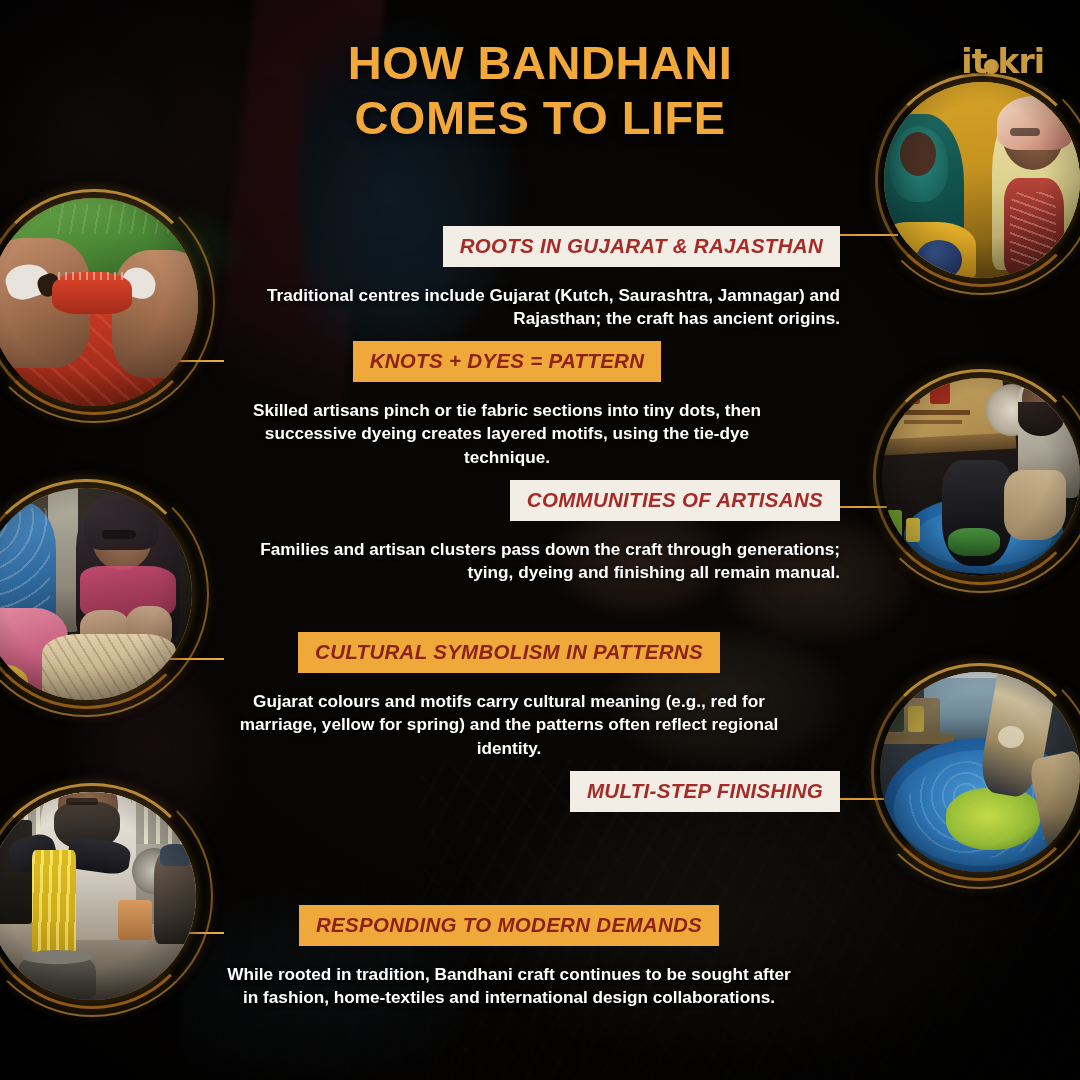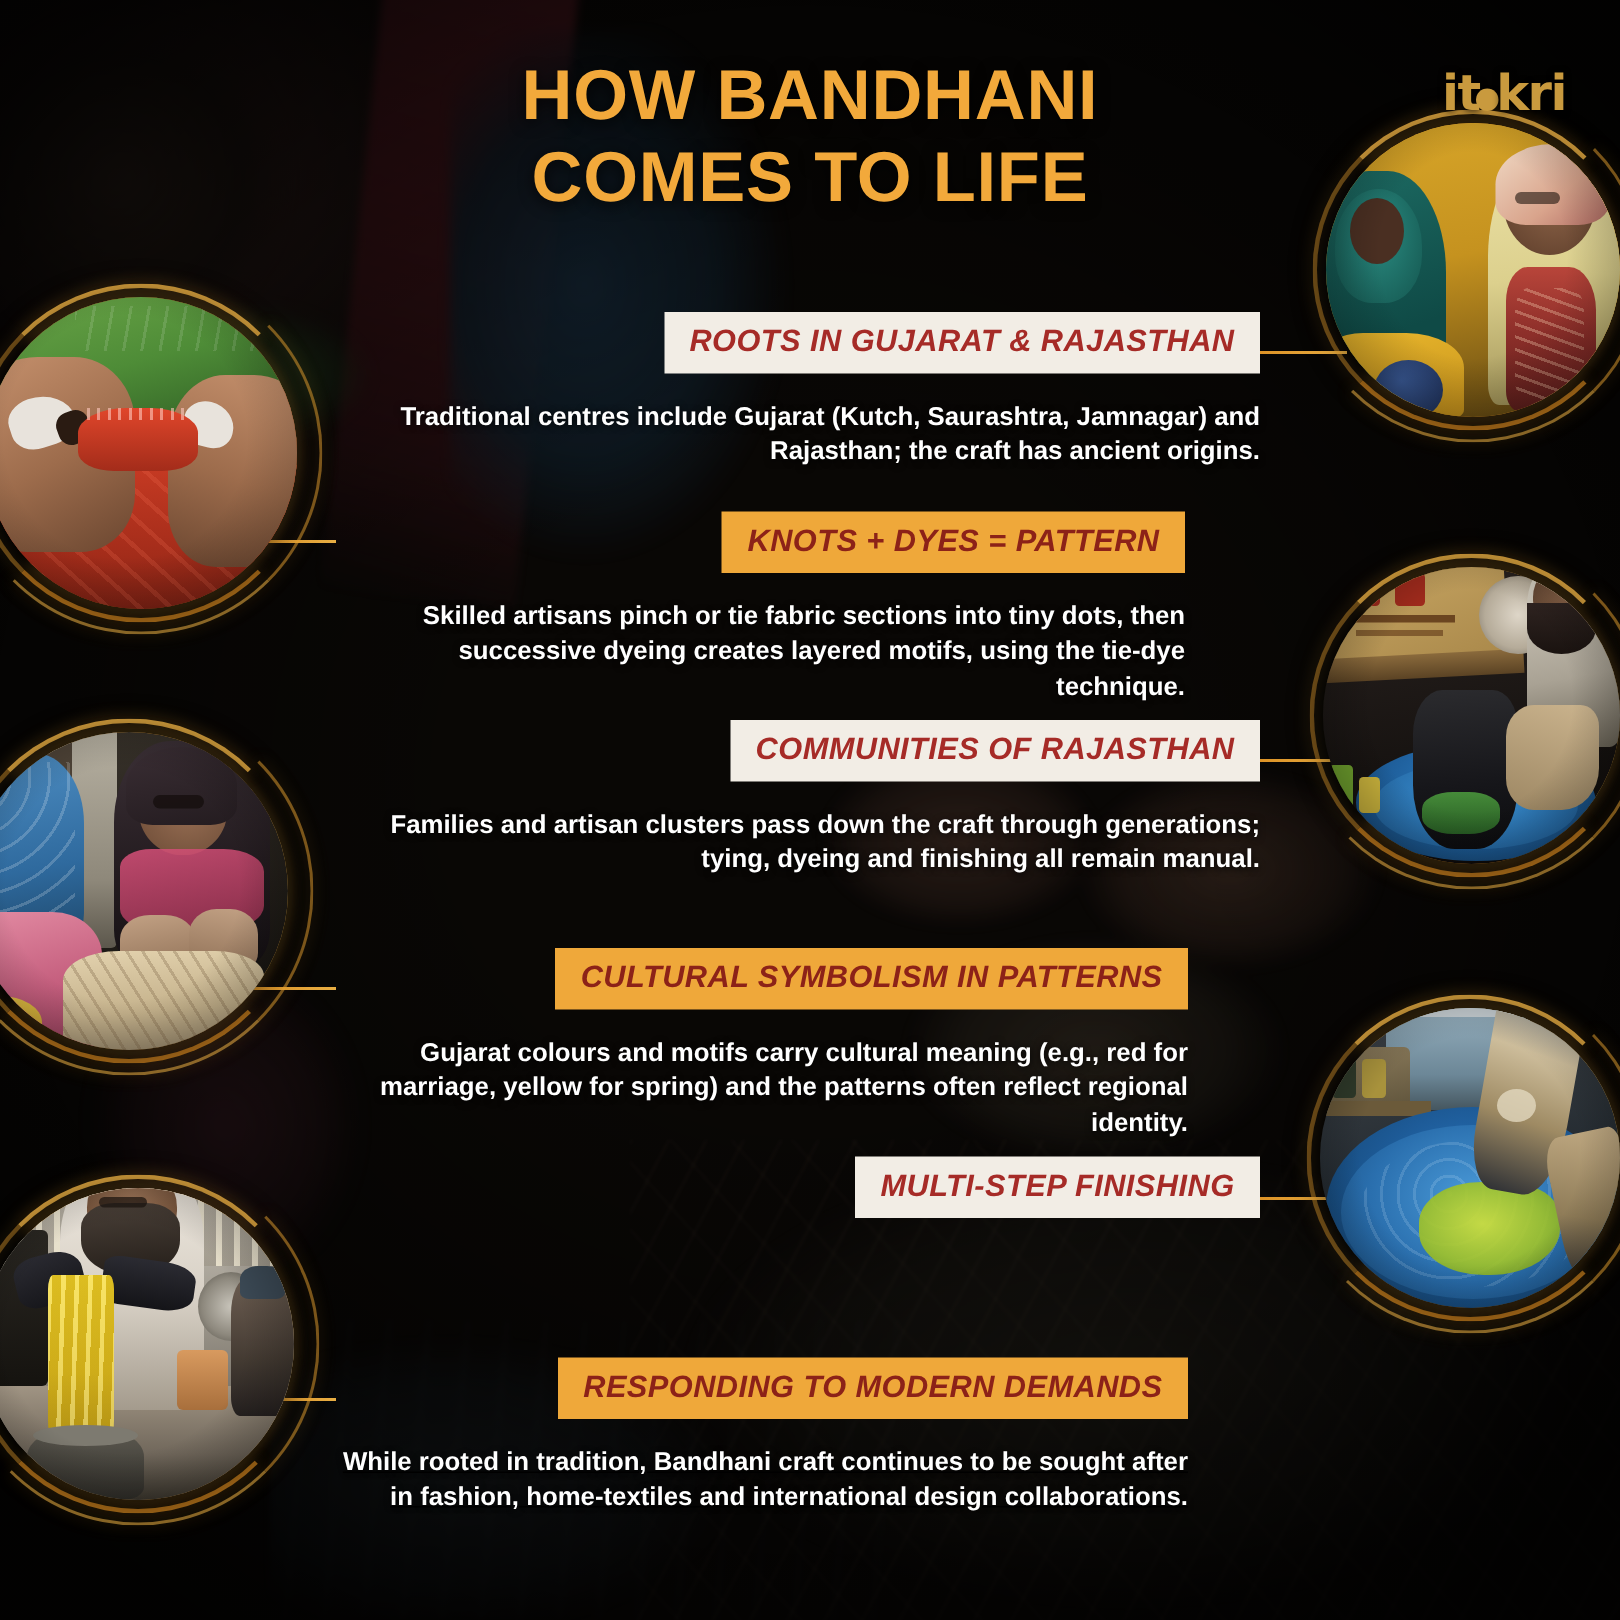--- a/index.html
+++ b/index.html
@@ -144,21 +144,21 @@
     padding:8px 17px 9px 17px;
   }
   .hdr.cream{ background:#F2EDE5; color:#A62B27; }
   .hdr.amber{ background:#EFA83A; color:#8C2218; }
   .body{
     color:#ffffff; font-size:17.2px; font-weight:bold; line-height:1.36;
     text-shadow:0 1px 5px rgba(0,0,0,.85);
     margin-top:17px;
   }
   .right{ text-align:right; }
-  .left{ text-align:right; }
+  .left{ text-align:center; }
 </style>
 </head>
 <body>
 
 <div id="stage">
 
   <div class="bg-base"></div>
   <div class="bg-head"></div>
   <div class="bg-scarf"></div>
   <div class="bg-blue"></div>
@@ -338,32 +338,32 @@
     </div>
   </div>
 
   <div class="conn" style="left:840px; top:234px; width:58px;"></div>
   <div class="conn" style="left:166px; top:360px; width:58px;"></div>
   <div class="conn" style="left:840px; top:506px; width:56px;"></div>
   <div class="conn" style="left:166px; top:658px; width:58px;"></div>
   <div class="conn" style="left:840px; top:798px; width:56px;"></div>
   <div class="conn" style="left:166px; top:932px; width:58px;"></div>
 
-  <div class="sec right" style="left:248px; top:208px; width:592px;">
+  <div class="sec right" style="left:248px; top:226px; width:592px;">
     <div class="hdr cream">ROOTS IN GUJARAT &amp; RAJASTHAN</div>
     <div class="body">Traditional centres include Gujarat (Kutch, Saurashtra, Jamnagar) and Rajasthan; the craft has ancient origins.</div>
   </div>
 
   <div class="sec left" style="left:224px; top:341px; width:566px;">
     <div class="hdr amber">KNOTS + DYES = PATTERN</div>
     <div class="body">Skilled artisans pinch or tie fabric sections into tiny dots, then successive dyeing creates layered motifs, using the tie-dye technique.</div>
   </div>
 
   <div class="sec right" style="left:248px; top:480px; width:592px;">
-    <div class="hdr cream">COMMUNITIES OF RAJASTHAN</div>
+    <div class="hdr cream">COMMUNITIES OF ARTISANS</div>
     <div class="body">Families and artisan clusters pass down the craft through generations; tying, dyeing and finishing all remain manual.</div>
   </div>
 
   <div class="sec left" style="left:226px; top:632px; width:566px;">
     <div class="hdr amber">CULTURAL SYMBOLISM IN PATTERNS</div>
     <div class="body">Gujarat colours and motifs carry cultural meaning (e.g., red for marriage, yellow for spring) and the patterns often reflect regional identity.</div>
   </div>
 
   <div class="sec right" style="left:248px; top:771px; width:592px;">
     <div class="hdr cream">MULTI-STEP FINISHING</div>

